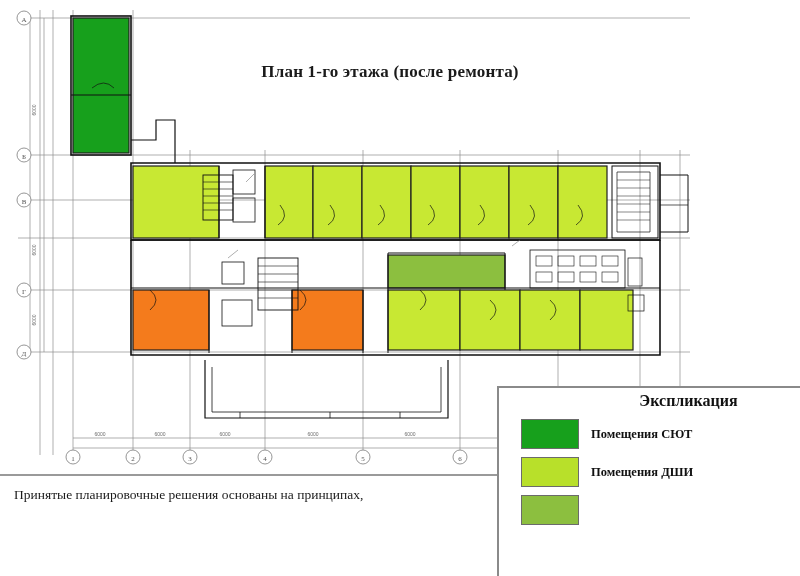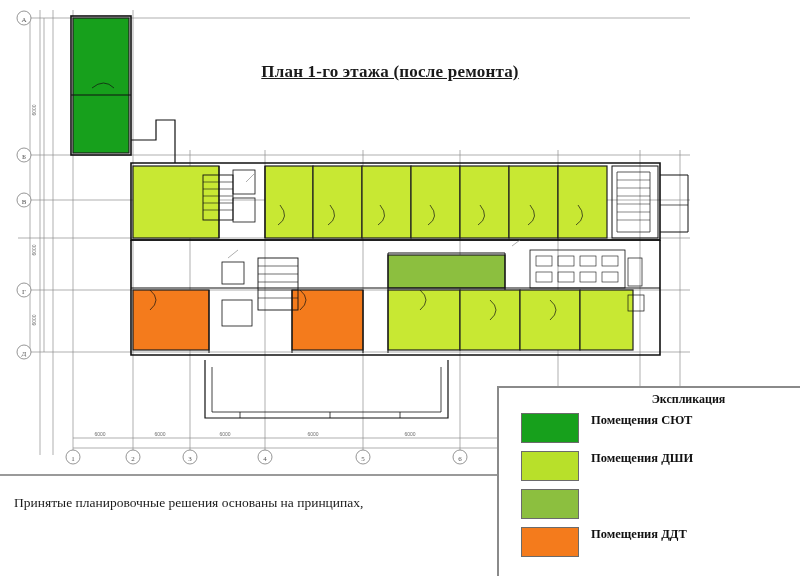--- a/index.html
+++ b/index.html
@@ -30,46 +30,46 @@
     position: absolute;
     left: 225px;
     top: 62px;
     width: 330px;
     text-align: center;
     font-family: "Liberation Serif", serif;
     font-size: 17px;
     font-weight: bold;
     color: #1a1a1a;
     letter-spacing: 0.2px;
-    text-decoration: underline;
   }
   
   #legend {
     position: absolute;
     left: 497px;
     top: 386px;
     width: 303px;
     height: 190px;
     background: #ffffff;
     border-top: 2px solid #8a8a8a;
     border-left: 2px solid #8a8a8a;
     box-sizing: border-box;
     padding: 4px 0 0 0;
   }
   #legend-title {
     font-family: "Liberation Serif", serif;
-    font-size: 12px;
+    font-size: 16px;
     font-weight: bold;
     color: #111;
     text-align: center;
     padding-left: 78px;
     margin-bottom: 6px;
   }
   .legend-row {
     display: flex;
+    align-items: center;
     height: 36px;
     margin-bottom: 2px;
   }
   .legend-swatch {
     width: 58px;
     height: 30px;
     margin-left: 22px;
     border: 1px solid #6b6b6b;
     box-sizing: border-box;
     flex: none;
@@ -85,21 +85,20 @@
   
   #caption {
     position: absolute;
     left: 14px;
     top: 485px;
     width: 470px;
     font-family: "Liberation Serif", serif;
     font-size: 13.5px;
     line-height: 1.55;
     color: #1a1a1a;
-    margin-top: 8px;
   }
   #caption .cap-line { display: block; white-space: nowrap; }
   
   .rule {
     position: absolute;
     background: #9a9a9a;
   }
 </style>
 </head>
 <body>
@@ -310,24 +309,20 @@
 
     <div class="legend-row">
       <div class="legend-swatch" style="background:#b8e02a"></div>
       <div class="legend-label">Помещения ДШИ</div>
     </div>
 
     <div class="legend-row">
       <div class="legend-swatch" style="background:#8cbf3f"></div>
     </div>
 
-    <div class="legend-row">
-      <div class="legend-swatch" style="background:#f47b1c"></div>
-      <div class="legend-label">Помещения ДДТ</div>
-    </div>
   </div>
 
   <div class="rule" style="left:0;top:474px;width:497px;height:2px"></div>
   <div id="caption">
     <span class="cap-line">Принятые планировочные решения основаны на принципах,</span>
   </div>
 
 </div>
 
 </body></html>

